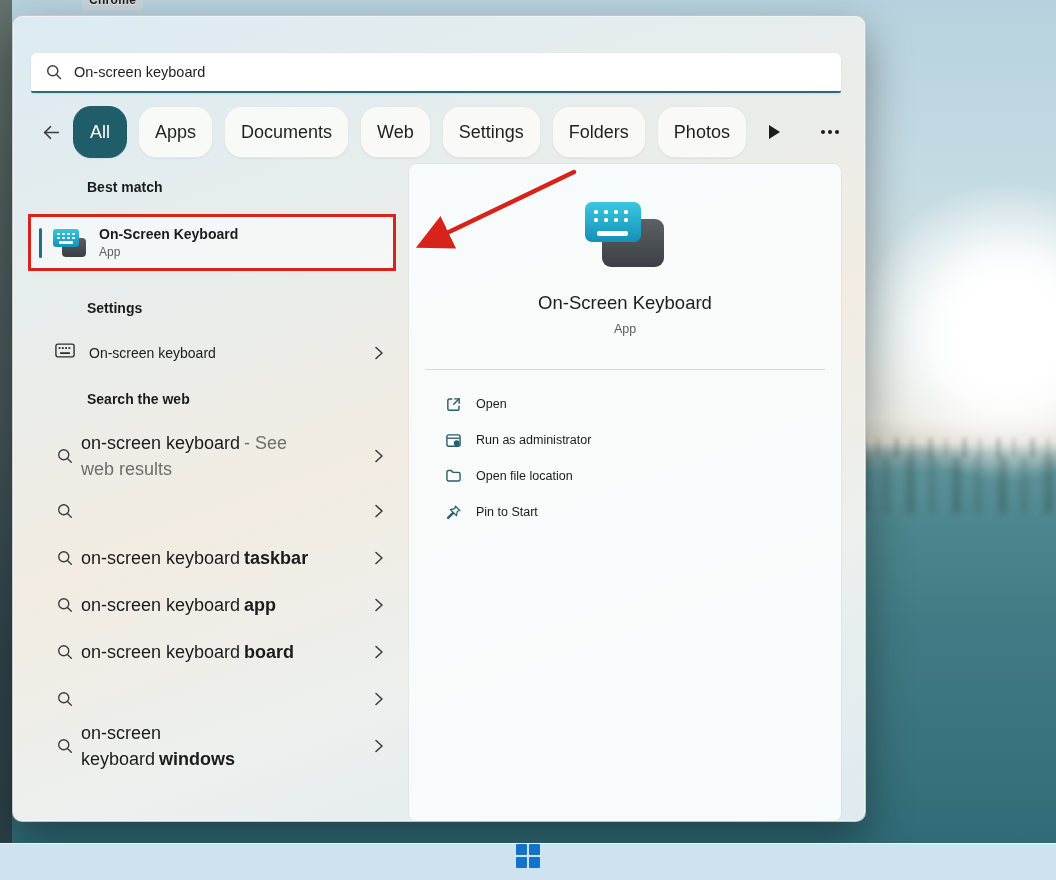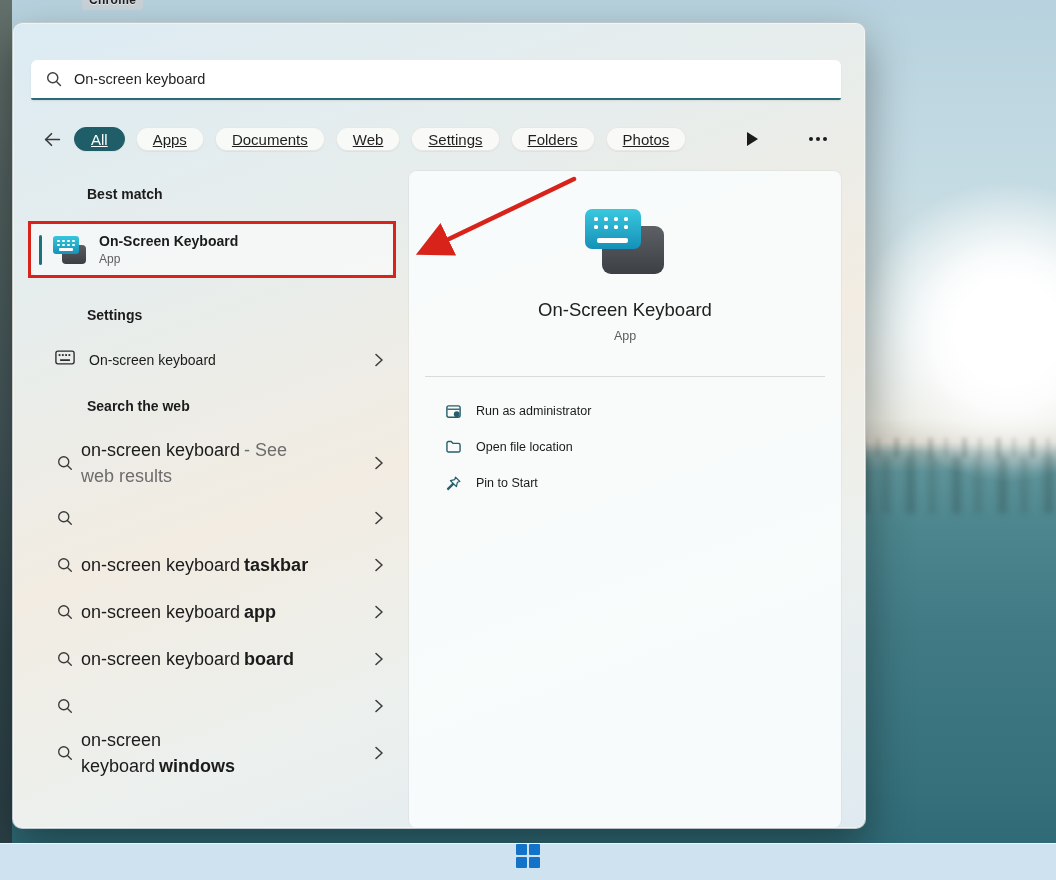--- a/index.html
+++ b/index.html
@@ -19,38 +19,38 @@
   .reflection { position:absolute; right:0; top:456px; width:196px; height:58px; opacity:.5; filter:blur(3px);
     background:repeating-linear-gradient(90deg, rgba(34,56,52,.5) 0 9px, rgba(0,0,0,0) 9px 22px, rgba(40,62,58,.35) 22px 30px, rgba(0,0,0,0) 30px 46px); }
   .left-sliver { position:absolute; left:0; top:0; width:12px; height:843px;
     background:linear-gradient(180deg,#63706b 0,#50605e 200px,#44565a 420px,#31464b 650px,#2b4147 843px); }
 
   .desktop-icon-label { position:absolute; left:82px; top:-8px; height:18px; padding:1px 7px;
     background:rgba(205,211,216,.85); border-radius:3px; font-size:12px; font-weight:700; color:#1d1d1d;
     text-shadow:0 1px 1px rgba(255,255,255,.7); letter-spacing:.3px; }
 
   
-  .panel { position:absolute; left:12px; top:22px; width:854px; height:807px; border-radius:10px;
+  .panel { position:absolute; left:12px; top:15px; width:854px; height:807px; border-radius:10px;
     background:linear-gradient(160deg,#dcebf3 0%,#e7edec 28%,#f2ece2 52%,#ecf0ee 74%,#dfeaf0 100%);
     box-shadow:0 18px 45px rgba(0,0,0,.38), 0 0 0 1px rgba(255,255,255,.45) inset;
     border:1px solid rgba(120,130,135,.35); }
 
   
   .search-box { position:absolute; left:18px; top:37px; width:810px; height:40px; background:#ffffff;
     border-radius:6px 6px 2px 2px; border-bottom:2px solid #2b6b76; display:flex; align-items:center;
     padding-left:14px; box-shadow:0 1px 2px rgba(0,0,0,.08); }
   .search-box .mag { width:18px; height:18px; color:#3f3f3f; flex:0 0 auto; }
   .search-box .query { margin-left:11px; font-size:14.5px; color:#1f1f1f; }
 
   
   .tabs { position:absolute; left:28px; top:98px; width:800px; height:36px; display:flex; align-items:center; gap:11px; }
   .back-btn { width:22px; height:22px; color:#3a3a3a; display:flex; align-items:center; justify-content:center; cursor:pointer; }
-  .pill { height:24px; padding:0 16px; border-radius:18px; background:rgba(252,252,250,.82);
-    border:1px solid rgba(0,0,0,.07); display:flex; align-items:center; font-size:15px; color:#1f1f1f;
-    box-shadow:0 1px 1px rgba(0,0,0,.05); white-space:nowrap; cursor:pointer;text-decoration:underline; }
+  .pill { height:52px; padding:0 16px; border-radius:18px; background:rgba(252,252,250,.82);
+    border:1px solid rgba(0,0,0,.07); display:flex; align-items:center; font-size:18px; color:#1f1f1f;
+    box-shadow:0 1px 1px rgba(0,0,0,.05); white-space:nowrap; cursor:pointer; }
   .pill.selected { background:#1f5e68; border-color:#1f5e68; color:#ffffff; }
   .tabs-spacer { flex:1 1 auto; }
   .play-btn { width:24px; height:24px; display:flex; align-items:center; justify-content:center; cursor:pointer; margin-right:30px; }
   .play-tri { width:0; height:0; border-left:11px solid #1b1b1b; border-top:7px solid transparent; border-bottom:7px solid transparent; }
   .more-btn { width:26px; height:24px; display:flex; align-items:center; justify-content:center; gap:3px; cursor:pointer; margin-right:10px; }
   .more-btn i { width:4px; height:4px; border-radius:50%; background:#1b1b1b; }
 
   
   .sec-heading { position:absolute; left:30px; font-size:14px; font-weight:700; color:#1b1b1b;padding-left:44px; }
 
@@ -346,20 +346,30 @@
       <div class="app-art">
         <span class="back"></span>
           <span class="front"></span>
       </div>
       <div class="prev-title">On-Screen Keyboard</div>
       <div class="prev-sub">App</div>
       <div class="divider"></div>
 
       <div class="actions">
 
+        <div class="act">
+          <span class="a-icon">
+            <svg viewBox="0 0 18 18" width="17" height="17">
+                <path d="M7.2 3.2H4.6A1.6 1.6 0 0 0 3 4.8v8.6A1.6 1.6 0 0 0 4.6 15h8.6a1.6 1.6 0 0 0 1.6-1.6v-2.6" fill="none" stroke="currentColor" stroke-width="1.5" stroke-linecap="round"></path>
+                <polyline points="10.2,3 15,3 15,7.8" fill="none" stroke="currentColor" stroke-width="1.5" stroke-linecap="round" stroke-linejoin="round"></polyline>
+                <line x1="15" y1="3" x2="9.2" y2="8.8" stroke="currentColor" stroke-width="1.5" stroke-linecap="round"></line>
+              </svg>
+          </span>
+          <span class="a-label">Open</span>
+        </div>
 
         <div class="act">
           <span class="a-icon">
             <svg viewBox="0 0 18 18" width="17" height="17">
                 <rect x="2" y="3" width="14" height="12" rx="2" fill="none" stroke="currentColor" stroke-width="1.5"></rect>
                 <line x1="2.4" y1="6.6" x2="15.6" y2="6.6" stroke="currentColor" stroke-width="1.4"></line>
                 <circle cx="12.4" cy="11.8" r="3" fill="currentColor"></circle>
               </svg>
           </span>
           <span class="a-label">Run as administrator</span>

